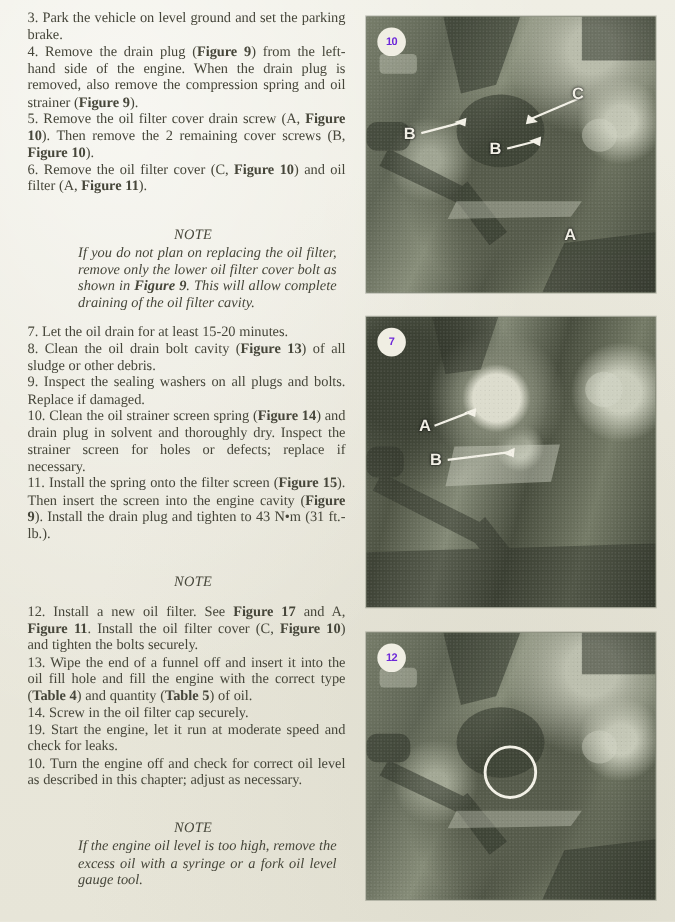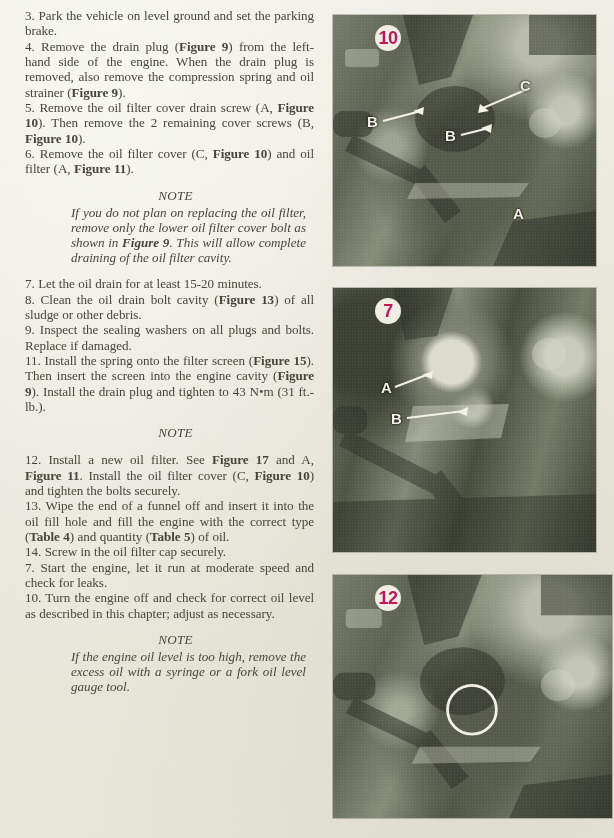--- a/index.html
+++ b/index.html
@@ -38,21 +38,21 @@
     font-size: 13.1px;
     line-height: 15.35px;
     text-align: justify;
     text-align-last: left;
     letter-spacing: -0.05px;
     word-spacing: 0.2px;
   }
   p.step b { font-weight: bold; }
 
   .note-block {
-    margin: 11px 0 11px 0;
+    margin: 28px 0 11px 0;
     padding-left: 46px;
     padding-right: 8px;
   }
   .note-head {
     font-style: italic;
     font-size: 13.1px;
     text-align: center;
     margin: 0 0 1px 0;
     padding-right: 26px;
     letter-spacing: 0.3px;
@@ -86,29 +86,28 @@
       radial-gradient(rgba(255,255,255,.16) 0.6px, rgba(0,0,0,0) 0.7px),
       radial-gradient(rgba(0,0,0,.18) 0.6px, rgba(0,0,0,0) 0.7px);
     background-size: 3px 3px, 4px 4px;
     background-position: 0 0, 2px 1px;
   }
   .fignum {
     position: absolute;
     width: 26px; height: 26px;
     border-radius: 50%;
     background: #f0eee3;
-    color: #be185d;
+    color: #6d28d9;
     font-family: "Liberation Sans", sans-serif;
     font-weight: bold;
-    font-size: 18px;
+    font-size: 10px;
     display: flex;
     align-items: center;
     justify-content: center;
     letter-spacing: -0.5px;
-    margin-left: 32px;
   }
   .calloutsvg {
     position: absolute;
     inset: 0;
   }
   .lbl {
     position: absolute;
     color: #f2f0e6;
     font-family: "Liberation Sans", sans-serif;
     font-weight: bold;
@@ -129,30 +128,31 @@
       <p class="step">6. Remove the oil filter cover (C, <b>Figure 10</b>) and oil filter (A, <b>Figure 11</b>).</p>
     </div>
   <div class="note-block">
     <div class="note-head">NOTE</div>
     <p class="note-body" id="note1">If you do not plan on replacing the oil filter, remove only the lower oil filter cover bolt as shown in <b>Figure 9</b>. This will allow complete draining of the oil filter cavity.</p>
   </div>
   <div id="steps-2">
       <p class="step">7. Let the oil drain for at least 15-20 minutes.</p>
       <p class="step">8. Clean the oil drain bolt cavity (<b>Figure 13</b>) of all sludge or other debris.</p>
       <p class="step">9. Inspect the sealing washers on all plugs and bolts. Replace if damaged.</p>
+      <p class="step">10. Clean the oil strainer screen spring (<b>Figure 14</b>) and drain plug in solvent and thoroughly dry. Inspect the strainer screen for holes or defects; replace if necessary.</p>
       <p class="step">11. Install the spring onto the filter screen (<b>Figure 15</b>). Then insert the screen into the engine cavity (<b>Figure 9</b>). Install the drain plug and tighten to 43 N•m (31 ft.-lb.).</p>
     </div>
   <div class="note-block">
     <div class="note-head">NOTE</div>
   </div>
   <div id="steps-3">
       <p class="step">12. Install a new oil filter. See <b>Figure 17</b> and A, <b>Figure 11</b>. Install the oil filter cover (C, <b>Figure 10</b>) and tighten the bolts securely.</p>
       <p class="step">13. Wipe the end of a funnel off and insert it into the oil fill hole and fill the engine with the correct type (<b>Table 4</b>) and quantity (<b>Table 5</b>) of oil.</p>
       <p class="step">14. Screw in the oil filter cap securely.</p>
-      <p class="step">7. Start the engine, let it run at moderate speed and check for leaks.</p>
+      <p class="step">19. Start the engine, let it run at moderate speed and check for leaks.</p>
       <p class="step">10. Turn the engine off and check for correct oil level as described in this chapter; adjust as necessary.</p>
     </div>
   <div class="note-block">
     <div class="note-head">NOTE</div>
     <p class="note-body" id="note3">If the engine oil level is too high, remove the excess oil with a syringe or a fork oil level gauge tool.</p>
   </div>
 </div>
 
 <div class="photo" style="left:333px; top:15px; width:263px; height:251px;">
   <div class="scene" style="
@@ -228,21 +228,21 @@
       <polygon points="100,83 89,87 99,91"></polygon>
       <polygon points="135,119 124,124 134,128"></polygon>
     </g>
   </svg>
   <div class="lbl" style="left:48px; top:91px;">A</div>
   <div class="lbl" style="left:58px; top:122px;">B</div>
   <div class="grain"></div>
   <div class="fignum" style="left:10px; top:10px;">7</div>
 </div>
 
-<div class="photo" style="left:333px; top:575px; width:263px; height:243px;padding-left:16px;">
+<div class="photo" style="left:333px; top:575px; width:263px; height:243px;">
   <div class="scene" style="
       background:
         radial-gradient(circle at 78% 14%, #bcbfae 0 8%, rgba(188,191,174,0) 27%),
         radial-gradient(circle at 24% 56%, #a2a794 0 4%, rgba(162,167,148,0) 16%),
         radial-gradient(circle at 88% 40%, #c6c9b8 0 5%, rgba(198,201,184,0) 14%),
         radial-gradient(circle at 50% 64%, #565b4b 0 22%, rgba(86,91,75,0) 48%),
         linear-gradient(115deg,#767c69 0%,#5d6353 22%,#868c78 40%,#4d5243 58%,#6c725f 74%,#3e4336 100%);">
   </div>
   <svg class="calloutsvg" viewBox="0 0 263 243">
     <g opacity="0.55" fill="#2f3329">

